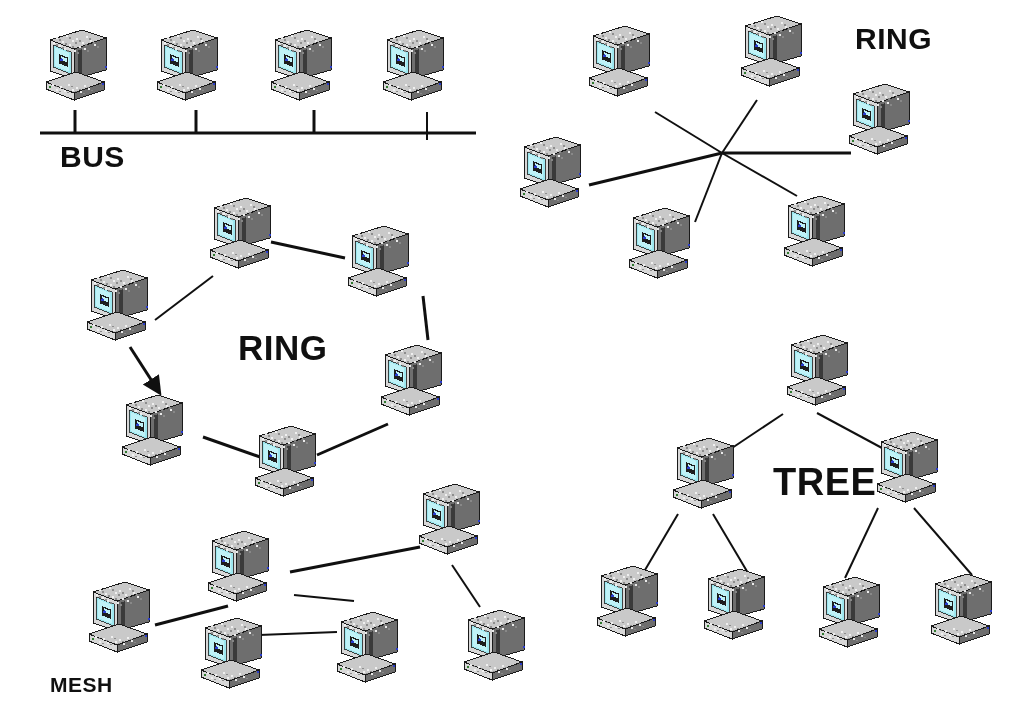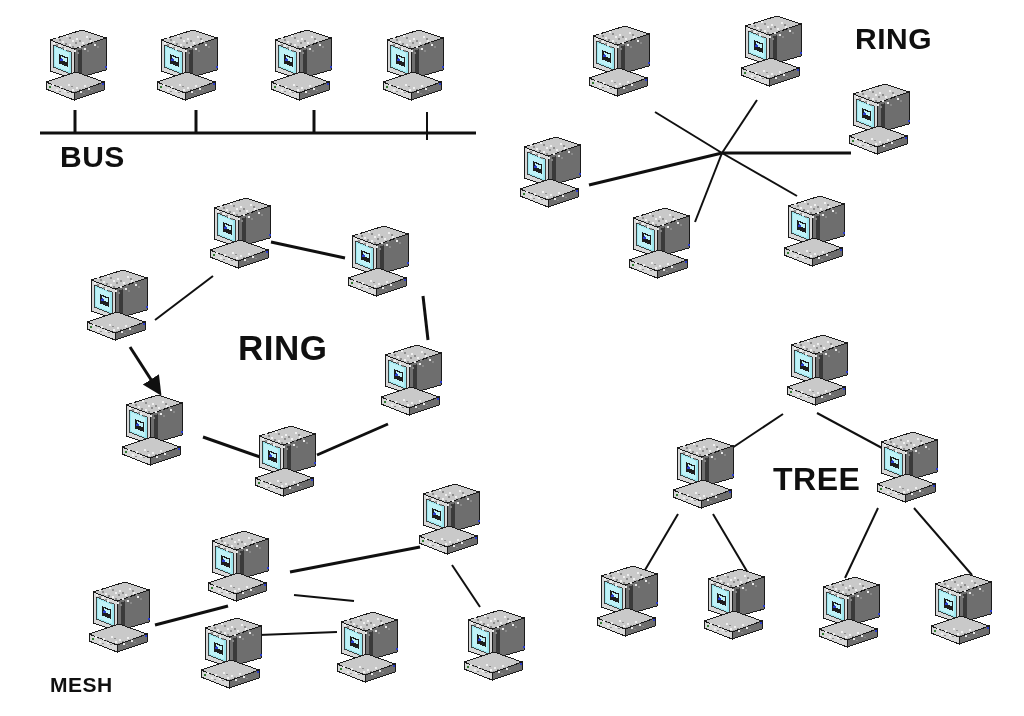--- a/index.html
+++ b/index.html
@@ -2670,16 +2670,16 @@
   <rect x="63" y="40" width="2" height="2" fill="#2a3ccc"></rect>
 </svg>
       </div>
     </div>
 
   <div id="labels-layer">
       <div class="topo-label" style="left: 60px; top: 142px; font-size: 30px;">BUS</div>
       <div class="topo-label" style="left: 855px; top: 24px; font-size: 30px;">RING</div>
       <div class="topo-label" style="left: 238px; top: 330px; font-size: 35px;">RING</div>
       <div class="topo-label" style="left: 50px; top: 674px; font-size: 21px;">MESH</div>
-      <div class="topo-label" style="left: 773px; top: 463px; font-size: 32px;">TREE</div>
+      <div class="topo-label" style="left: 773px; top: 463px; font-size: 38px;">TREE</div>
     </div>
 
 </div>
 
 </body></html>

